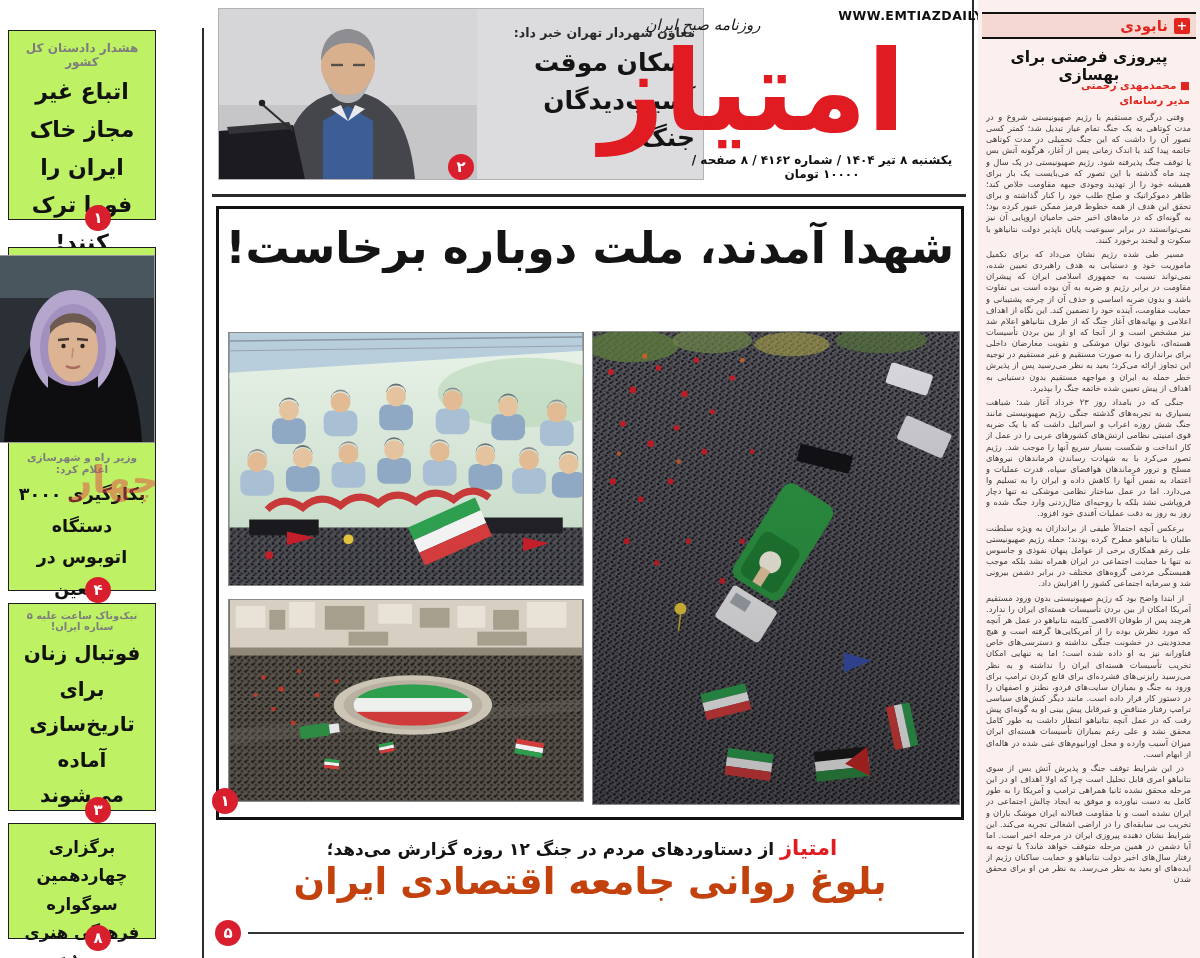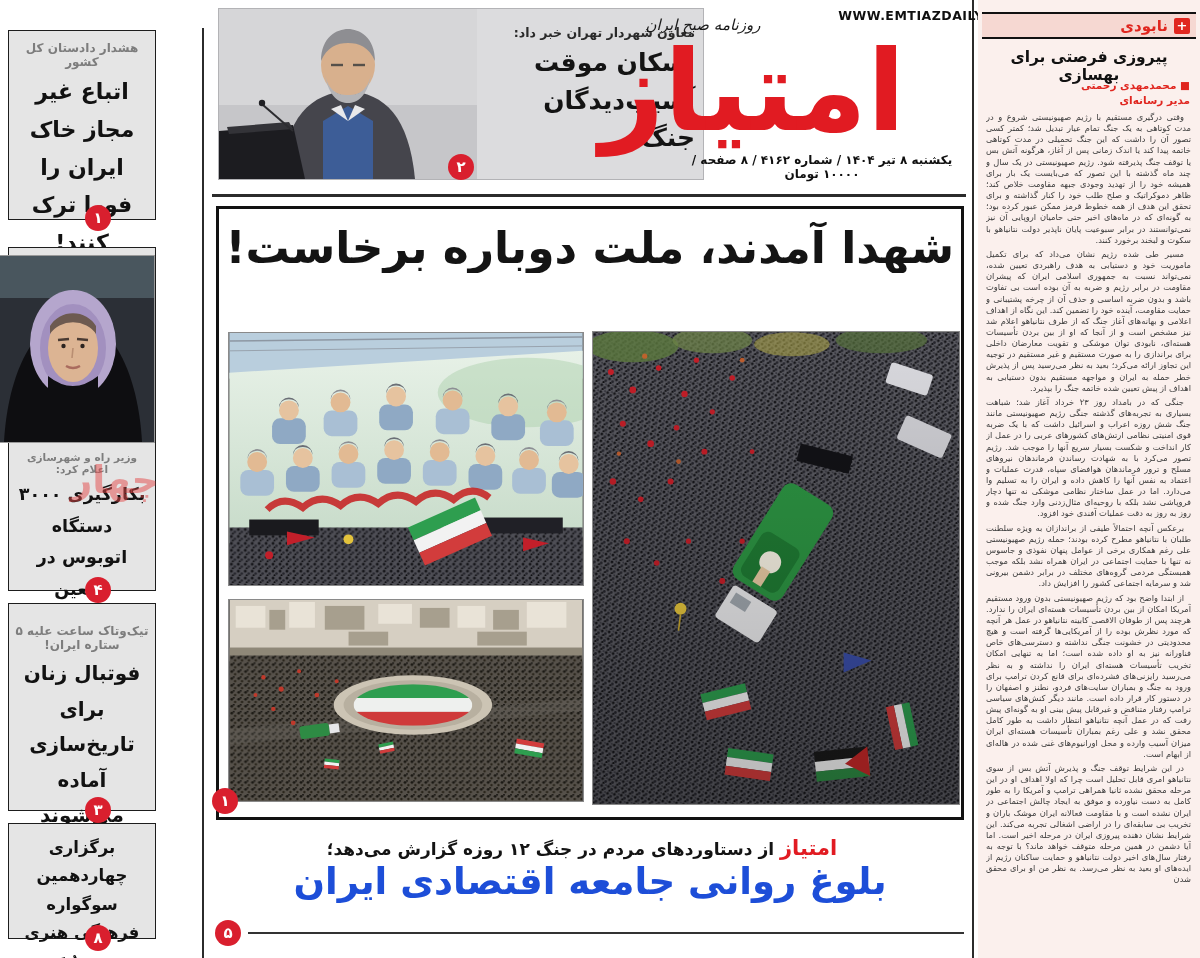--- a/index.html
+++ b/index.html
@@ -3,41 +3,41 @@
 <meta charset="utf-8">
 <style>
   html,body{margin:0;padding:0;background:#e8e8e8;}
   #page{position:relative;width:1200px;height:958px;background:#ffffff;overflow:hidden;
         font-family:"DejaVu Sans",sans-serif;direction:rtl;}
   .abs{position:absolute;}
   
   .vrule{position:absolute;background:#2b2b2b;width:1.5px;}
   .hrule{position:absolute;background:#2b2b2b;height:2.5px;}
   
-  .lbox{position:absolute;left:8px;width:148px;border:1.5px solid #1d1d1d;background:#e5e5e5;box-sizing:border-box;text-align:center;}
+  .lbox{position:absolute;left:8px;width:148px;border:1.5px solid #1d1d1d;background:#bef264;box-sizing:border-box;text-align:center;}
   .lkicker{color:#7d7d7d;font-size:12px;font-weight:bold;margin:10px 6px 2px;}
   .lhead{color:#121212;font-weight:bold;margin:4px 8px;line-height:1.72;}
   .badge{position:absolute;width:26px;height:26px;border-radius:50%;background:#d91f2e;color:#fff;
          display:flex;align-items:center;justify-content:center;font-size:15px;font-weight:bold;z-index:6;}
   
   .greybox{position:absolute;left:218px;top:8px;width:486px;height:172px;background:#dcdcde;border:1px solid #b3b3b6;box-sizing:border-box;}
   .logo{position:absolute;left:560px;top:0px;width:385px;height:178px;line-height:182px;text-align:center;
         color:#e11b22;font-weight:bold;font-size:112px;letter-spacing:-2px;}
   .tagline{position:absolute;left:618px;top:16px;width:170px;text-align:center;font-size:15px;color:#1a1a1a;font-style:italic;}
   .website{position:absolute;left:832px;top:8px;width:170px;direction:ltr;text-align:right;font-weight:bold;font-size:12.5px;color:#101010;letter-spacing:.5px;}
   .dateline{position:absolute;left:690px;top:153px;width:264px;text-align:center;font-weight:bold;font-size:12px;color:#101010;}
   
   .mainbox{position:absolute;left:216px;top:206px;width:748px;height:614px;border:3px solid #121212;box-sizing:border-box;background:#fff;}
   .mainhead{position:absolute;left:226px;top:222px;width:728px;text-align:center;font-weight:bold;font-size:44px;
             letter-spacing:-1px;color:#141414;white-space:nowrap;overflow:hidden;}
   .photo{position:absolute;border:1px solid #8a8a8a;box-sizing:border-box;background:#555;}
   
   .bkicker{position:absolute;left:208px;top:836px;width:748px;text-align:center;font-weight:bold;font-size:17px;color:#141414;}
   .bkicker .brand{color:#e11b22;font-size:21px;}
-  .bhead{position:absolute;left:216px;top:860px;width:748px;text-align:center;font-weight:bold;font-size:37px;color:#1d4ed8;}
+  .bhead{position:absolute;left:216px;top:860px;width:748px;text-align:center;font-weight:bold;font-size:37px;color:#c2410c;}
   
   .edcol{position:absolute;left:978px;top:0;width:222px;height:958px;background:#fbf0ed;box-sizing:border-box;}
   .edbar{position:absolute;left:4px;top:12px;right:4px;height:27px;background:#f6d8d2;border-top:2px solid #111;border-bottom:2px solid #111;
          display:flex;align-items:center;gap:6px;padding:0 6px;box-sizing:border-box;}
   .edbar .plus{width:16px;height:16px;background:#e0261f;color:#fff;font-weight:bold;font-size:13px;line-height:16px;text-align:center;border-radius:2px;}
   .edbar .lbl{color:#e0261f;font-weight:bold;font-size:15px;}
   .edtitle{position:absolute;left:4px;right:4px;top:48px;text-align:center;font-weight:bold;font-size:15.5px;color:#111;}
   .edby{position:absolute;right:10px;top:78px;color:#e0261f;font-weight:bold;font-size:10.5px;line-height:1.45;}
   .edbody{position:absolute;left:8px;right:9px;top:112px;bottom:2px;overflow:hidden;
           font-size:8.3px;line-height:11.15px;color:#3c3c3c;text-align:justify;}
@@ -331,21 +331,21 @@
       <path d="M74,110 Q81,114 88,110" stroke="#a96b5e" stroke-width="2.4" fill="none"></path>
       <path d="M56,120 Q81,140 106,120 L106,186 L56,186 Z" fill="#0e0e11"></path>
     </svg>
     <div class="lkicker" style="font-size:10.5px;margin-top:4px;">وزیر راه و شهرسازی اعلام کرد:</div>
     <div class="lhead" style="font-size:17.5px;line-height:1.8;">بکارگیری ۳۰۰۰ دستگاه اتوبوس در اربعین</div>
     <div class="watermark" style="right:-4px;top:210px;">چهار</div>
   </div>
   <div class="badge" style="left:85px;top:577px;">۴</div>
 
   <div class="lbox" style="top:603px;height:208px;">
-    <div class="lkicker" style="font-size:12px;margin-top:20px;">تیک‌وتاک ساعت علیه ۵ ستاره ایران!</div>
+    <div class="lkicker" style="font-size:10px;margin-top:6px;">تیک‌وتاک ساعت علیه ۵ ستاره ایران!</div>
     <div class="lhead" style="font-size:20px;line-height:1.78;">فوتبال زنان برای تاریخ‌سازی آماده می‌شوند</div>
   </div>
   <div class="badge" style="left:85px;top:797px;">۳</div>
 
   <div class="lbox" style="top:823px;height:116px;">
     <div class="lhead" style="font-size:16.5px;line-height:1.72;margin-top:10px;">برگزاری چهاردهمین سوگواره فرهنگی هنری مَحرمِ مُحَرم</div>
   </div>
   <div class="badge" style="left:85px;top:925px;">۸</div>
 
   <div class="edcol">

